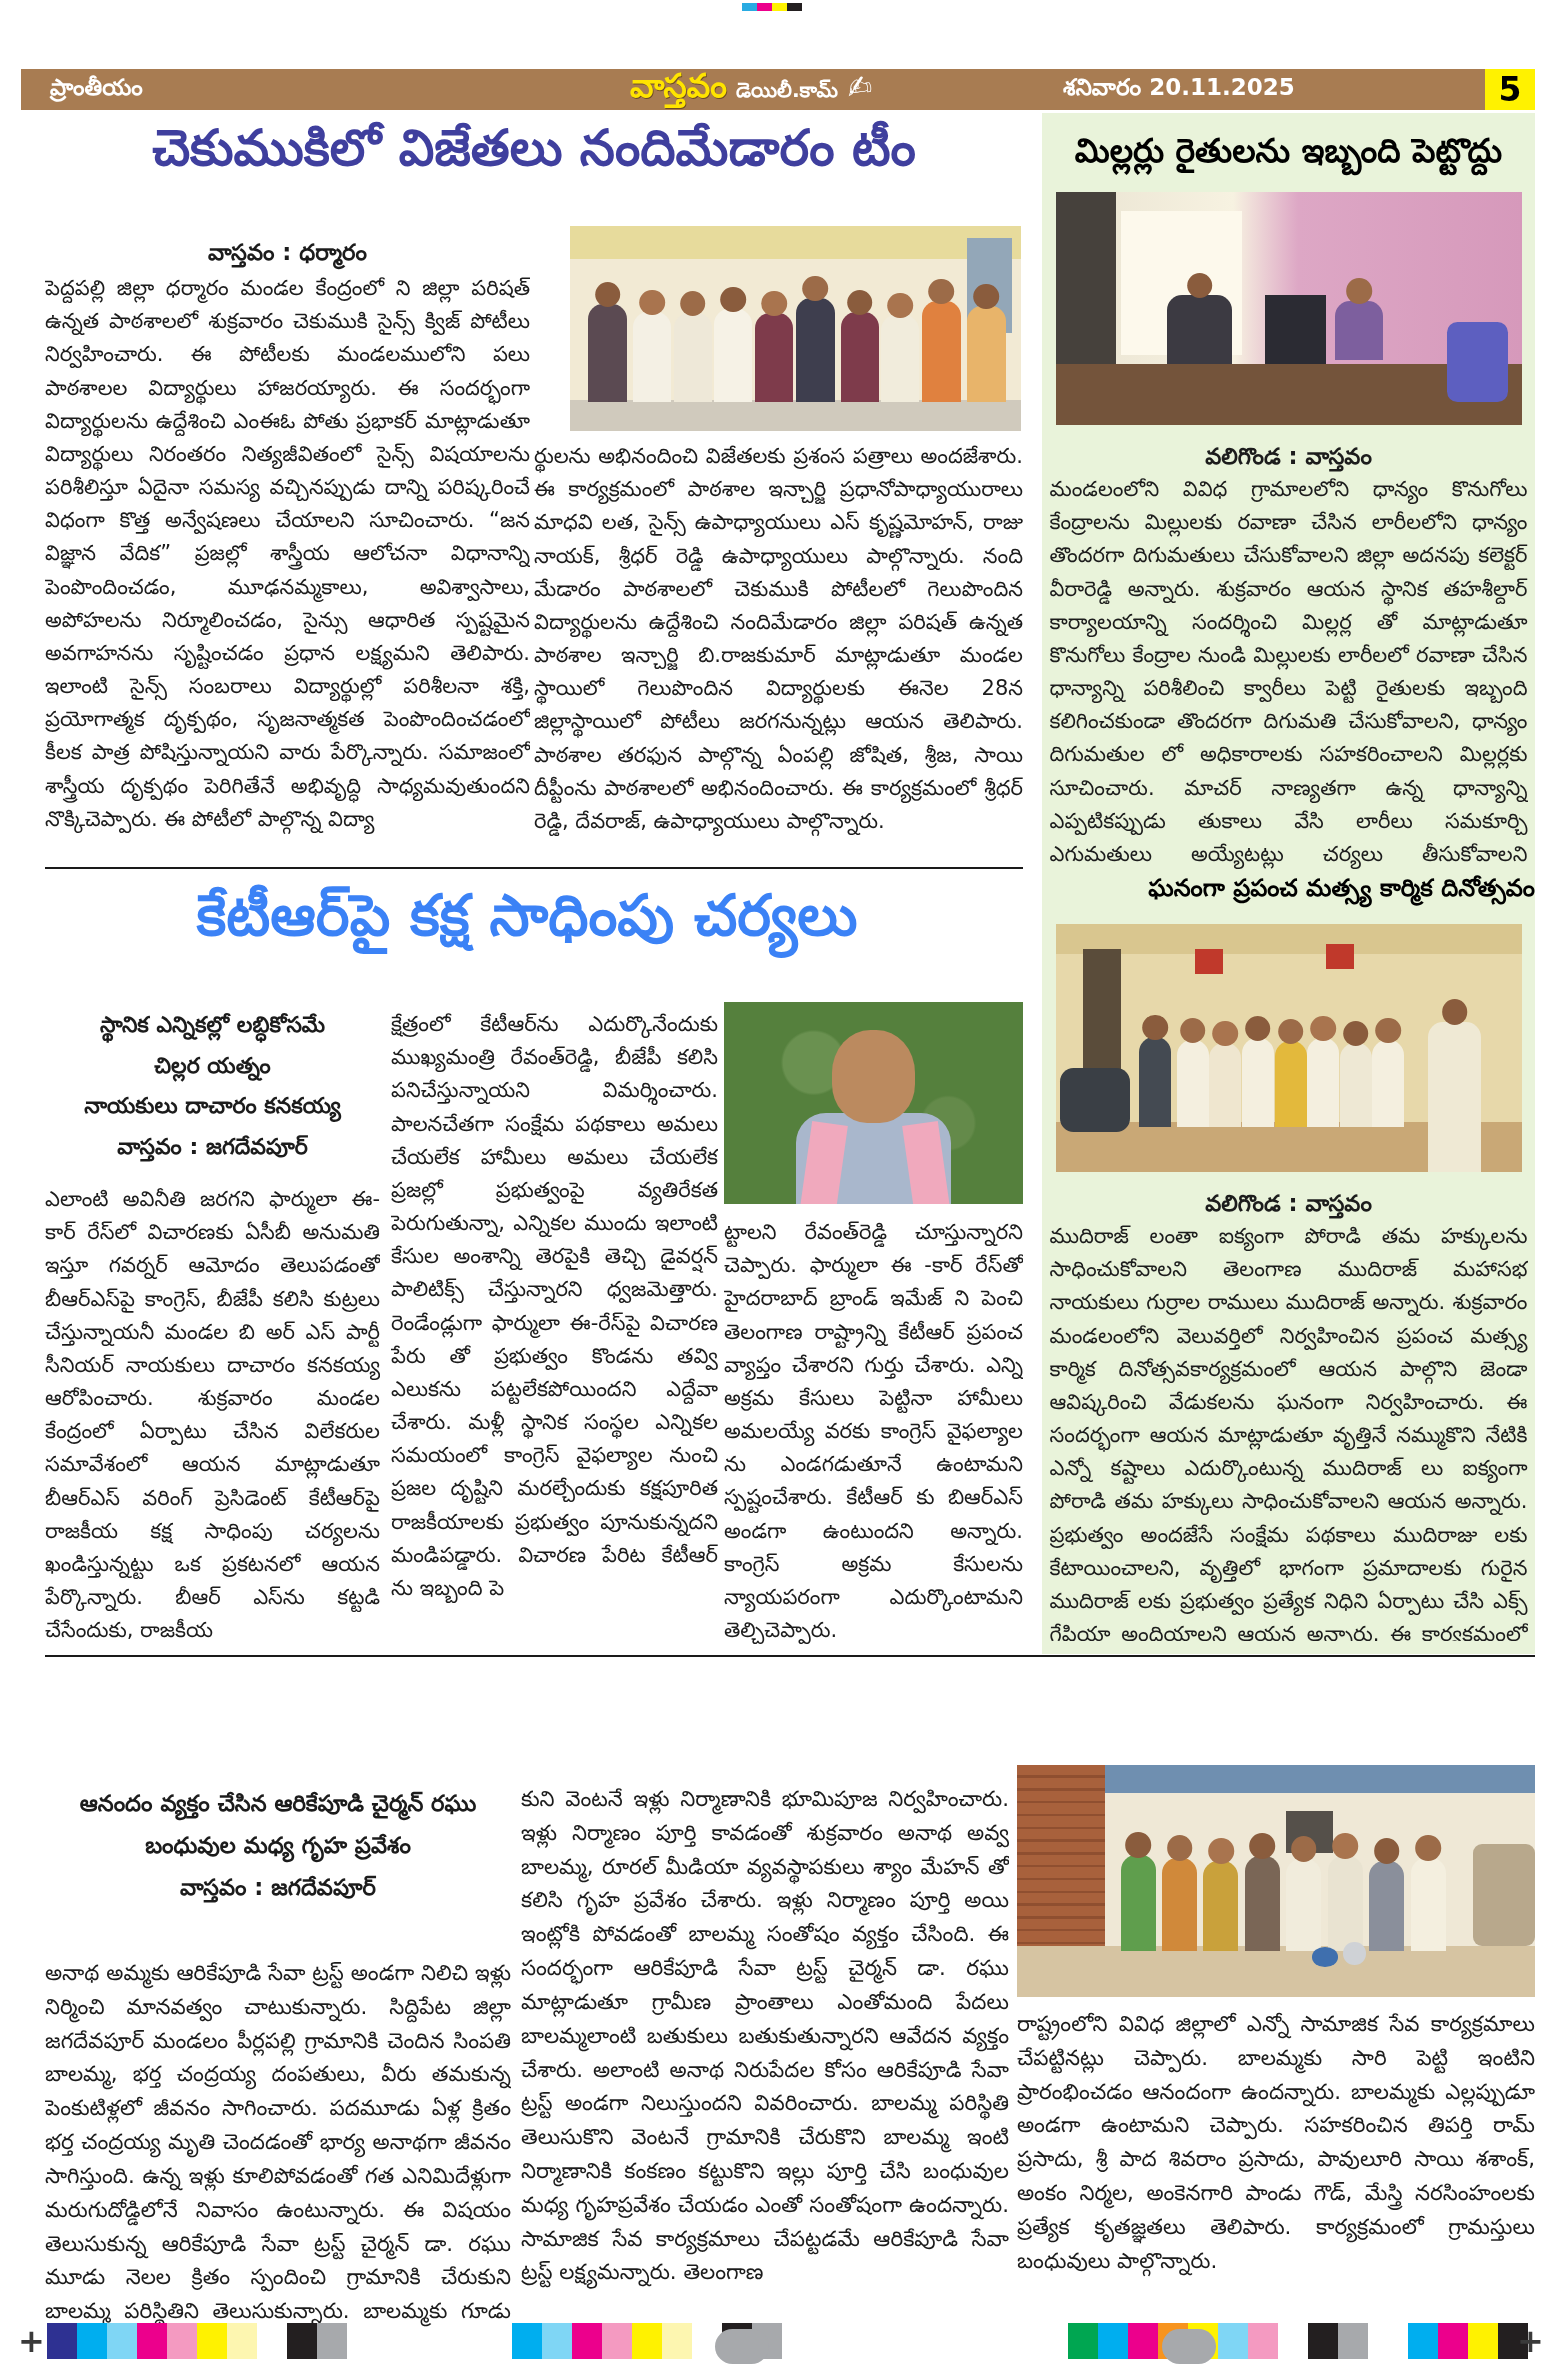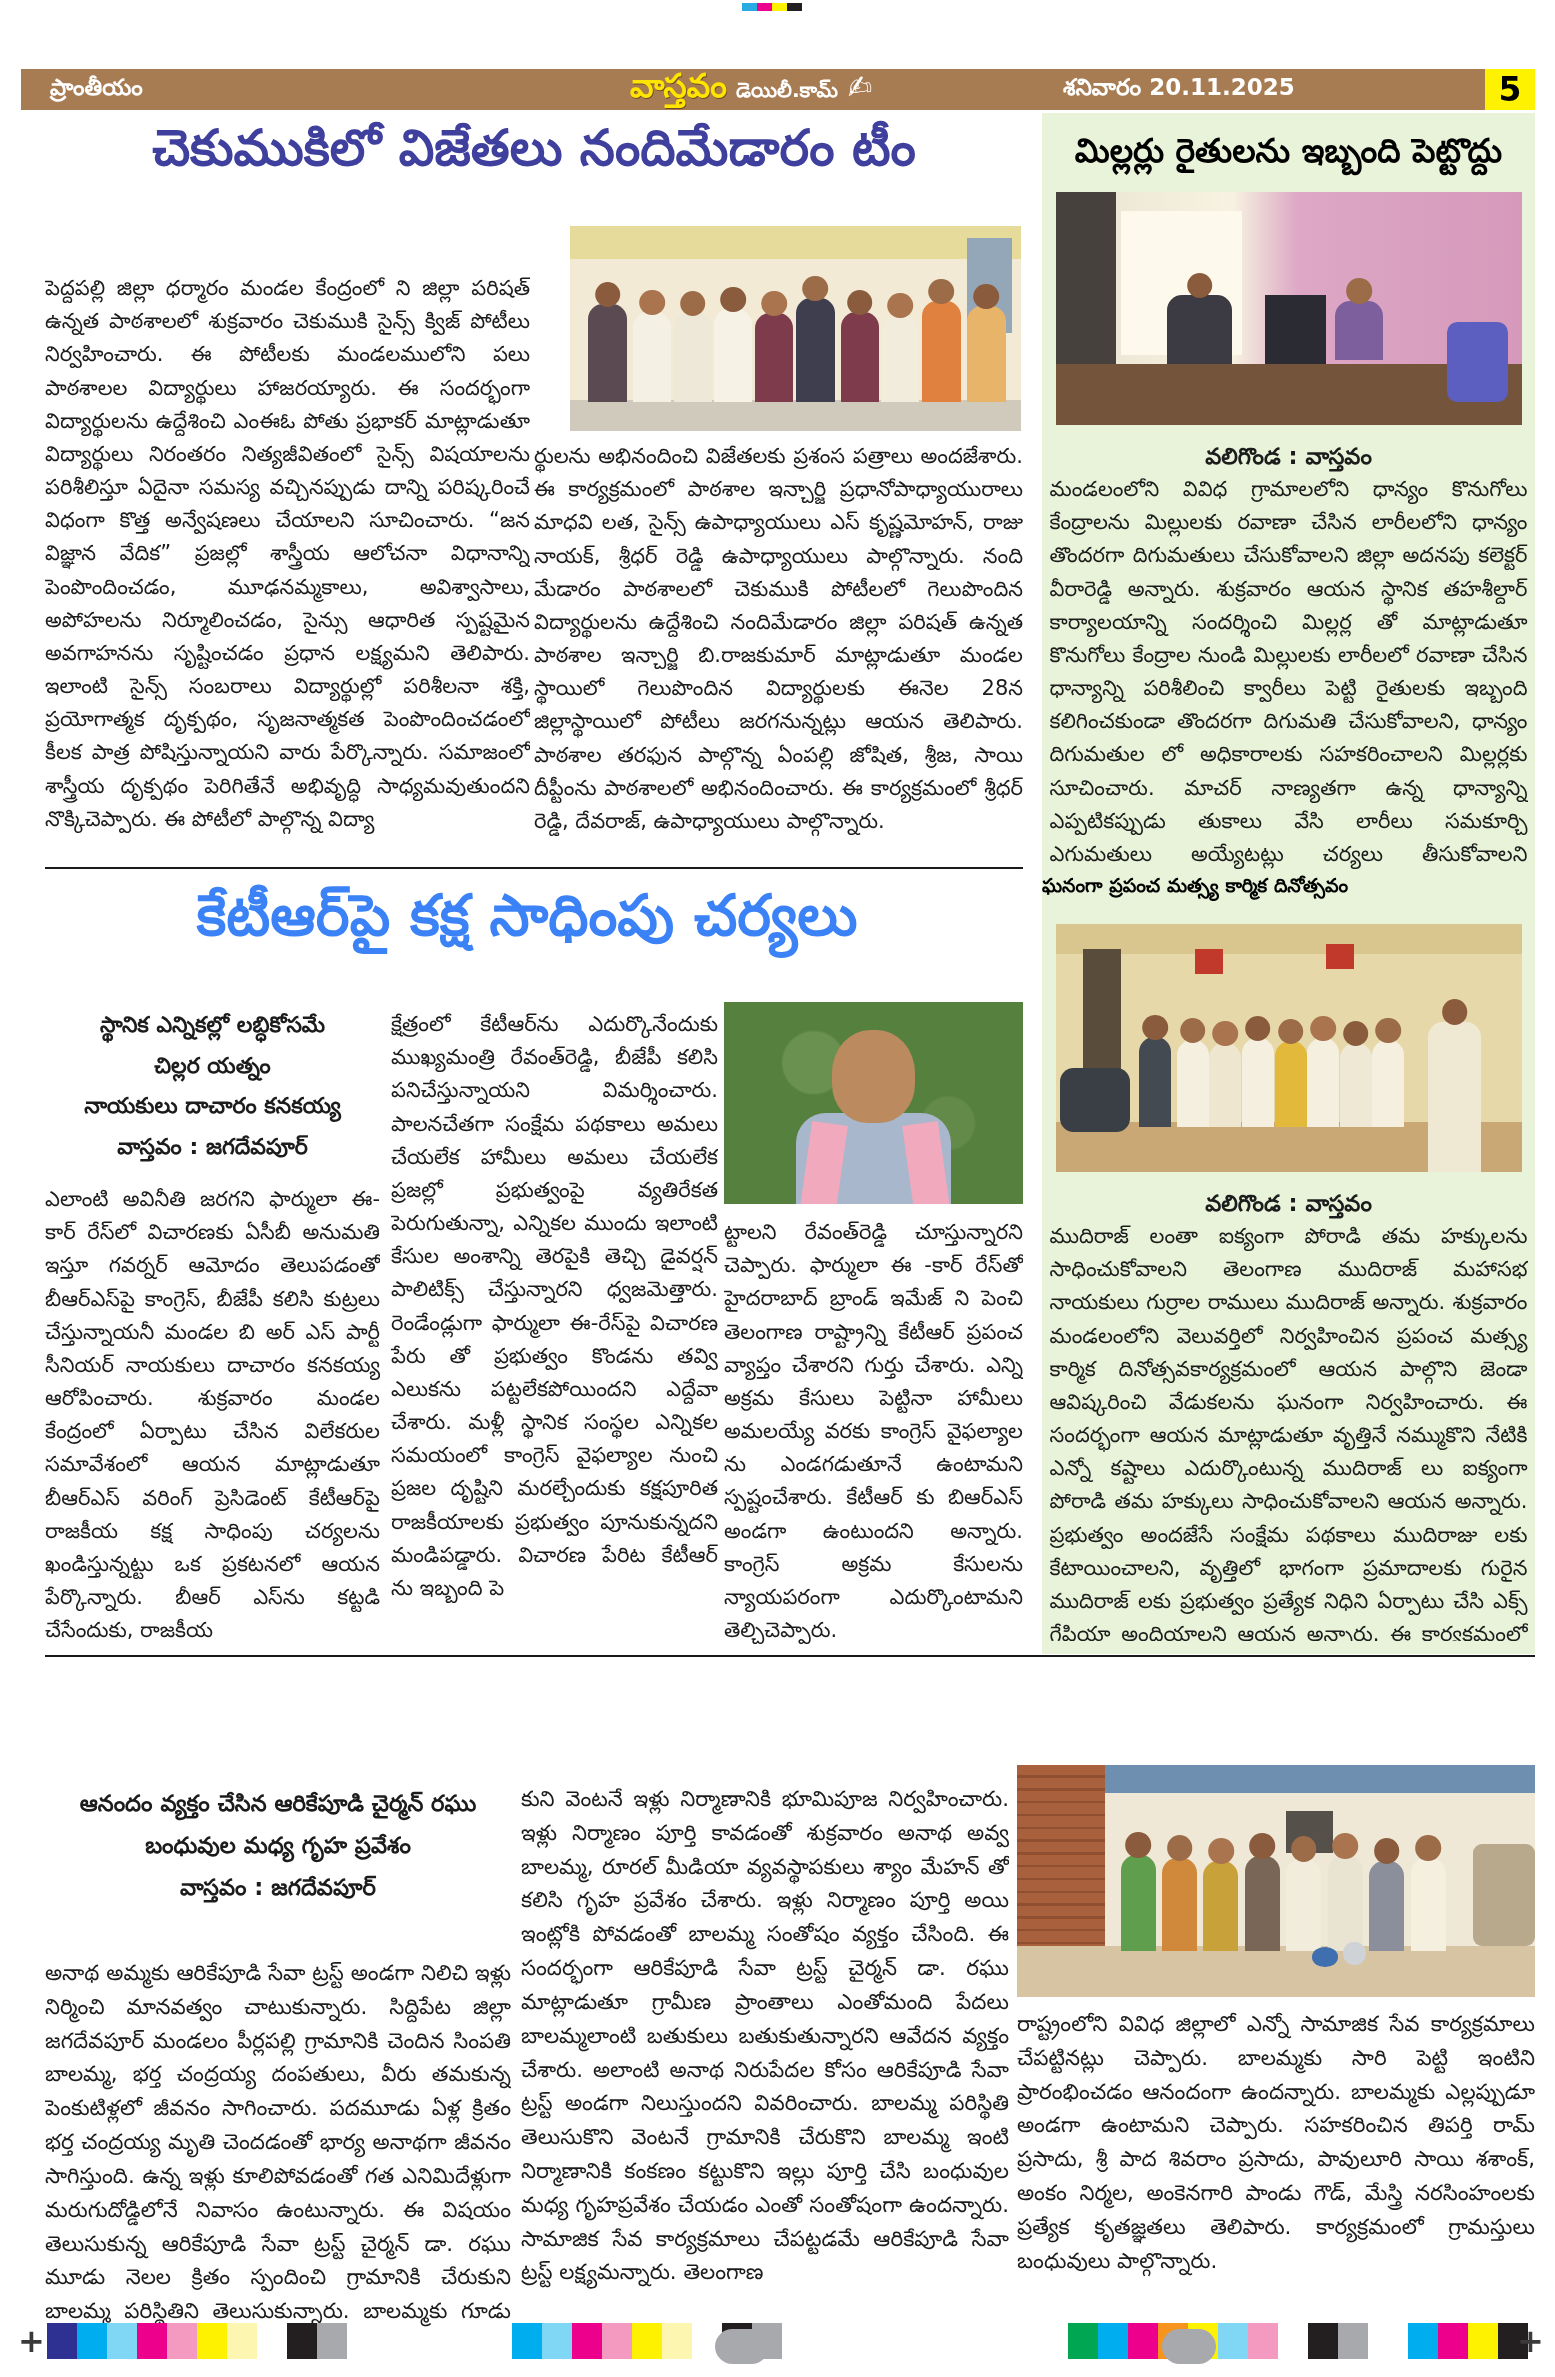--- a/index.html
+++ b/index.html
@@ -23,22 +23,22 @@
     display:flex; align-items:center; justify-content:center; }
   
   .hl1 { left:45px; top:122px; width:978px; text-align:center; color:#3f3f9e;
     font-size:50px; font-weight:bold; line-height:1.05; }
   .hl2 { left:38px; top:882px; width:978px; text-align:center; color:#3b82f6;
     font-size:57px; font-weight:bold; }
   .hl3 { left:150px; top:1669px; width:1249px; text-align:center; color:#bd2027;
     font-size:59px; font-weight:bold; }
   .g-hl { left:0; top:18px; width:100%; text-align:center; color:#000;
     font-size:33px; font-weight:bold; }
-  .g-sub { left:0; top:761px; width:100%; text-align:left; color:#000;
-    font-size:19px; font-weight:bold; }
+  .g-sub { left:0; top:761px; width:100%; text-align:right; color:#000;
+    font-size:24px; font-weight:bold; }
   
   .dateline { text-align:center; font-weight:bold; font-size:22.6px; }
   .deck { text-align:center; font-weight:bold; font-size:22px; line-height:1.85; }
   .body-txt { font-size:21px; line-height:1.58; text-align:justify; overflow:hidden; }
   .rule { background:#1a1a1a; height:2.3px; }
   
   #green-panel { left:1042px; top:113px; width:493px; height:1541px; background:#e9f3da; }
   
   .photo { overflow:hidden; }
   .fg { position:absolute; border-radius:15px 15px 0 0; }
@@ -66,20 +66,21 @@
         <span class="mh-sub">డెయిలీ.కామ్</span>
         <span class="mh-logo">✍</span>
       </span>
       <span class="mh-date">శనివారం 20.11.2025</span>
     </div>
     <div class="mh-pagenum">5</div>
   </div>
 
   <div class="abs hl1">చెకుముకిలో  విజేతలు నందిమేడారం టీం</div>
 
+  <div class="abs dateline" style="left:45px; top:239px; width:485px;">వాస్తవం : ధర్మారం</div>
 
   <div class="abs photo" style="left:570px; top:226px; width:451px; height:205px; background:#f2ead4;">
     <div class="abs" style="left:0; top:0; width:100%; height:16%; background:#e7db9c;"></div>
     <div class="abs" style="left:88%; top:6%; width:10%; height:46%; background:#93a7b8;"></div>
     <div class="abs" style="left:0; bottom:0; width:100%; height:15%; background:#d0cabd;"></div>
     <div class="fg" style="--skin:#8a5c3d; left:4%;  bottom:14%; width:39px; height:98px; background:#5b4a52;"></div>
     <div class="fg" style="--skin:#a9744e; left:14%; bottom:14%; width:38px; height:90px; background:#f4f0e4;"></div>
     <div class="fg" style="--skin:#9c6b48; left:23%; bottom:14%; width:38px; height:89px; background:#eee8d8;"></div>
     <div class="fg" style="--skin:#8a5c3d; left:32%; bottom:14%; width:38px; height:93px; background:#f6f2e6;"></div>
     <div class="fg" style="--skin:#a9744e; left:41%; bottom:14%; width:38px; height:89px; background:#7e3b4b;"></div>

